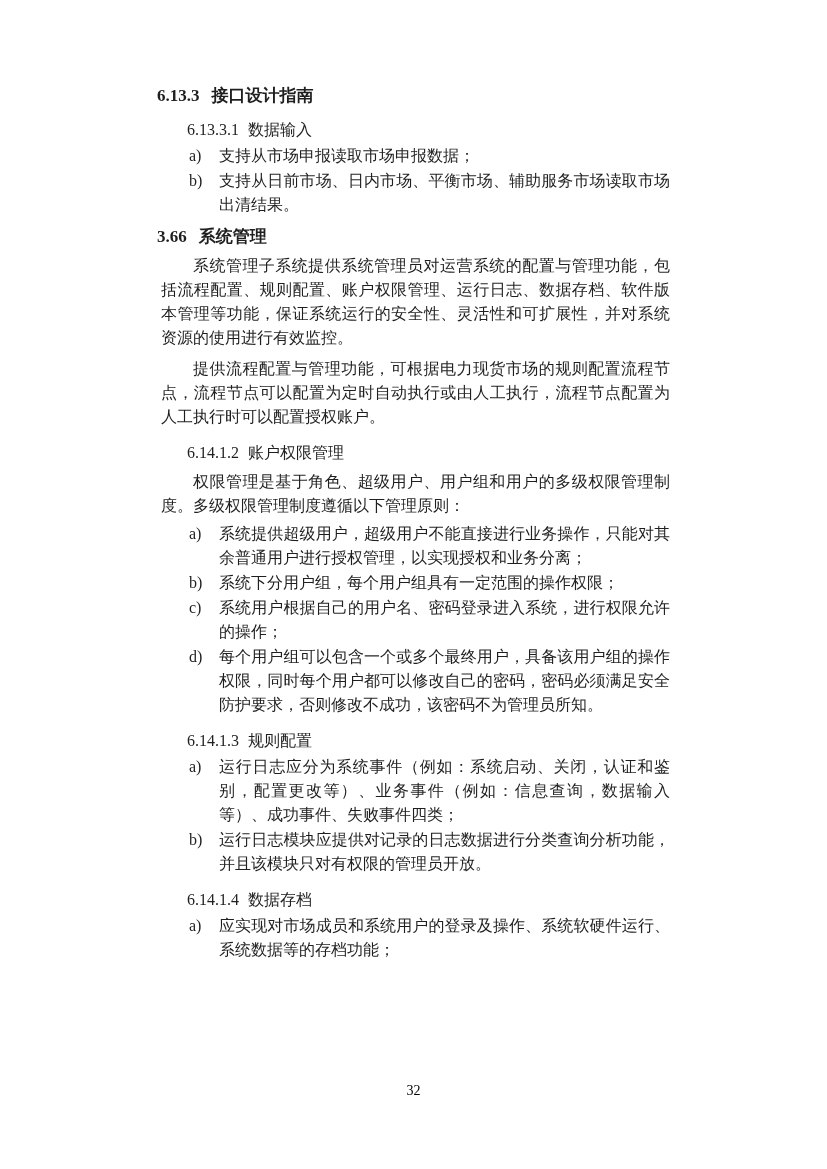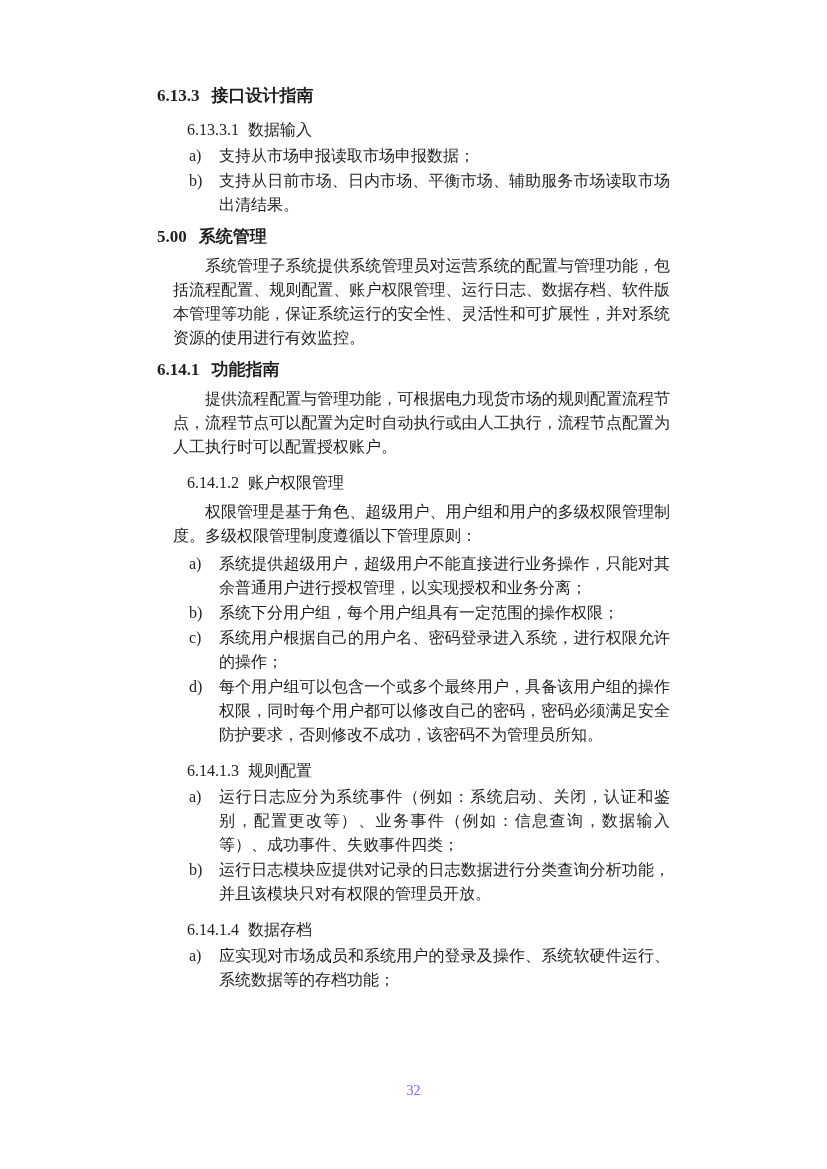--- a/index.html
+++ b/index.html
@@ -39,21 +39,21 @@
     margin: 14px 0 0 0;
   }
   .hd-num {
     margin-right: 12px;
   }
   .hd-sub .hd-num {
     margin-right: 9px;
     margin-left: 30px;
   }
   .para {
-    margin: 7px 0 0 16px;
+    margin: 7px 0 0 4px;
     text-indent: 2em;
     text-align: justify;
   }
   .items {
     list-style: none;
     margin: 4px 0 0 0;
     padding: 0 0 0 32px;
   }
   .item {
     display: flex;
@@ -68,21 +68,21 @@
     text-align: justify;
   }
   .footer {
     position: absolute;
     left: 0;
     top: 1082px;
     width: 100%;
     text-align: center;
     font-size: 14px;
     line-height: 18px;
-    color: #8b5cf6;
+    color: #000000;
   }
 </style>
 </head>
 <body>
 
 <div class="page">
 
   <h2 class="hd hd-bold"><span class="hd-num">6.13.3</span><span class="hd-title">接口设计指南</span></h2>
 
   <h3 class="hd hd-sub"><span class="hd-num">6.13.3.1</span><span class="hd-title">数据输入</span></h3>
@@ -91,25 +91,24 @@
     <li class="item">
       <span class="item-marker">a)</span>
       <span class="item-text">支持从市场申报读取市场申报数据；</span>
     </li>
     <li class="item">
       <span class="item-marker">b)</span>
       <span class="item-text">支持从日前市场、日内市场、平衡市场、辅助服务市场读取市场出清结果。</span>
     </li>
   </ol>
 
-  <h2 class="hd hd-bold"><span class="hd-num">5.00</span><span class="hd-title">系统管理</span></h2>
+  <h2 class="hd hd-bold"><span class="hd-num">3.66</span><span class="hd-title">系统管理</span></h2>
 
   <p class="para">系统管理子系统提供系统管理员对运营系统的配置与管理功能，包括流程配置、规则配置、账户权限管理、运行日志、数据存档、软件版本管理等功能，保证系统运行的安全性、灵活性和可扩展性，并对系统资源的使用进行有效监控。</p>
 
-  <h3 class="hd hd-bold"><span class="hd-num">6.14.1</span><span class="hd-title">功能指南</span></h3>
 
 
   <p class="para">提供流程配置与管理功能，可根据电力现货市场的规则配置流程节点，流程节点可以配置为定时自动执行或由人工执行，流程节点配置为人工执行时可以配置授权账户。</p>
 
   <h4 class="hd hd-sub"><span class="hd-num">6.14.1.2</span><span class="hd-title">账户权限管理</span></h4>
 
   <p class="para">权限管理是基于角色、超级用户、用户组和用户的多级权限管理制度。多级权限管理制度遵循以下管理原则：</p>
 
   <ol class="items">
     <li class="item">

